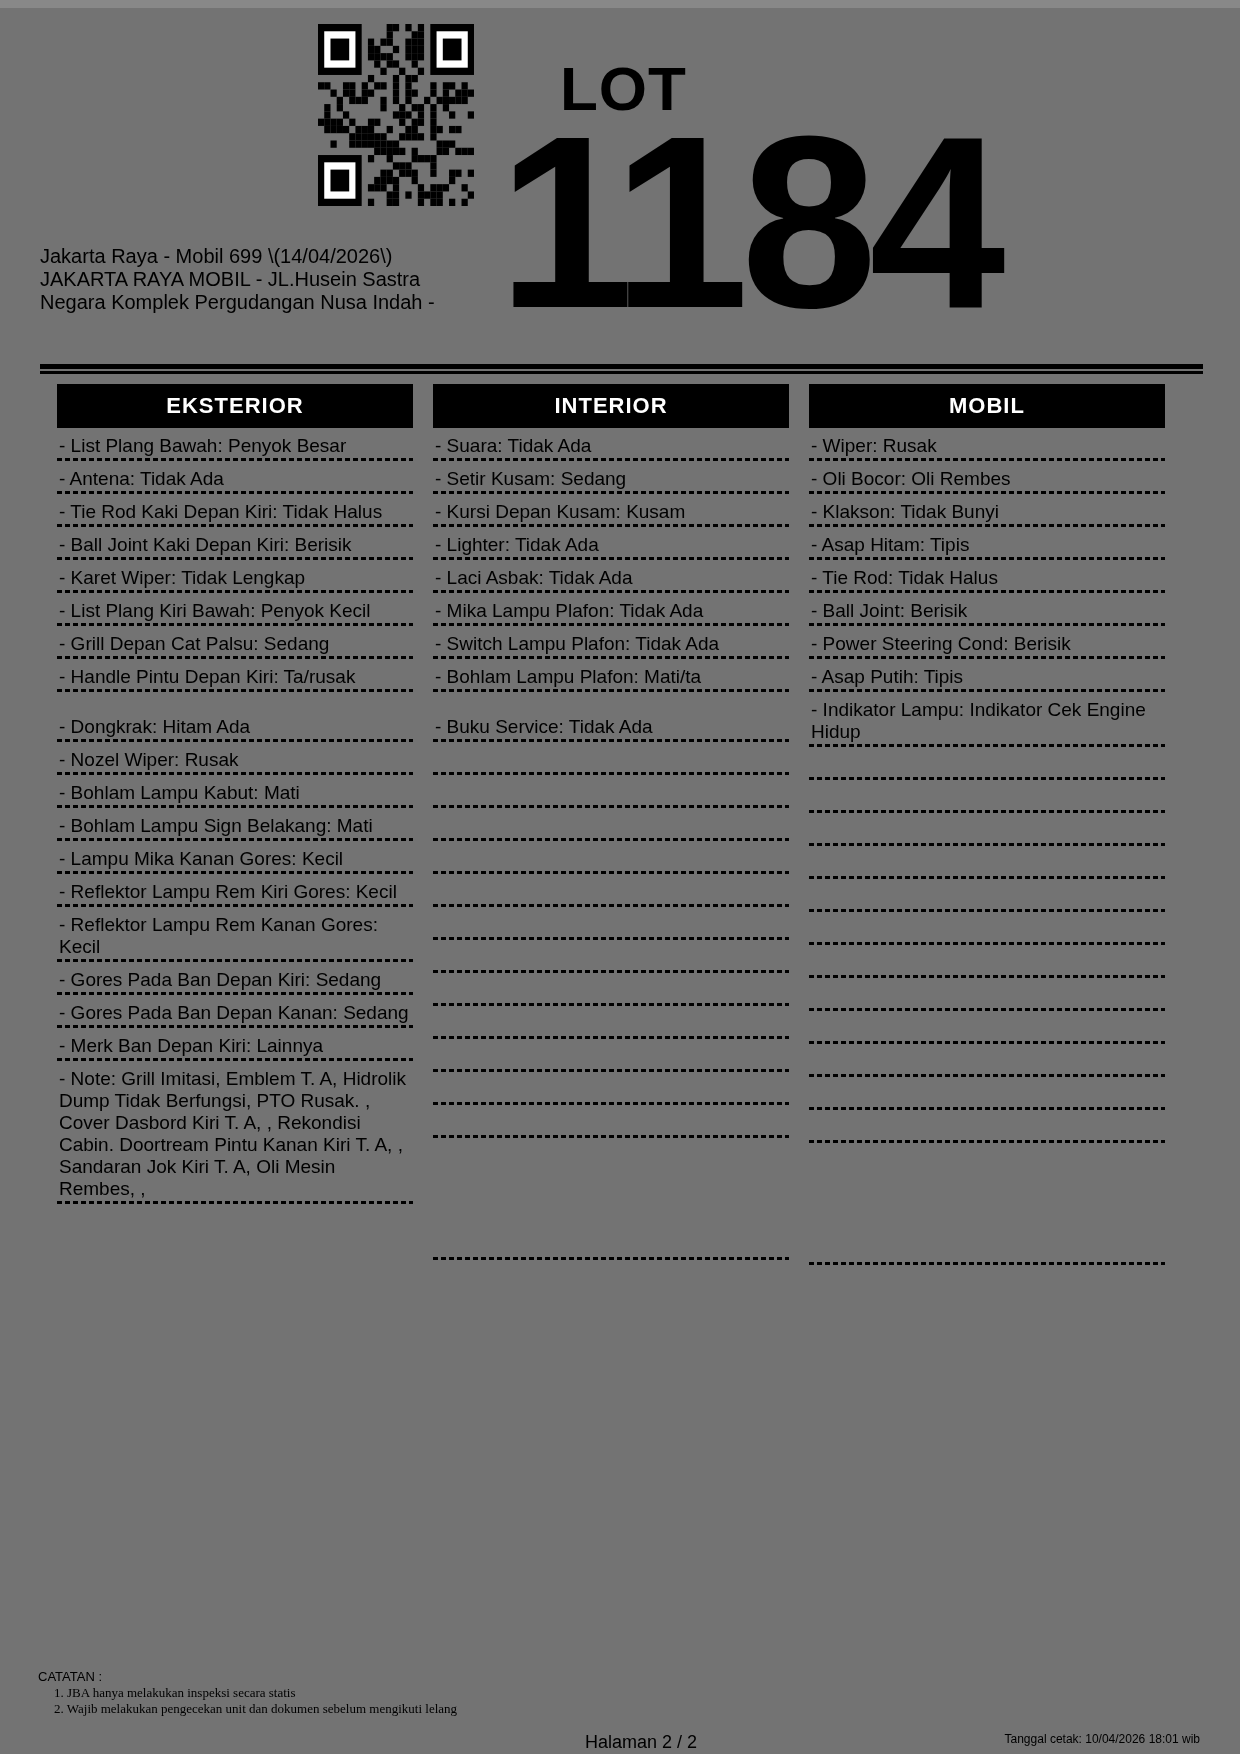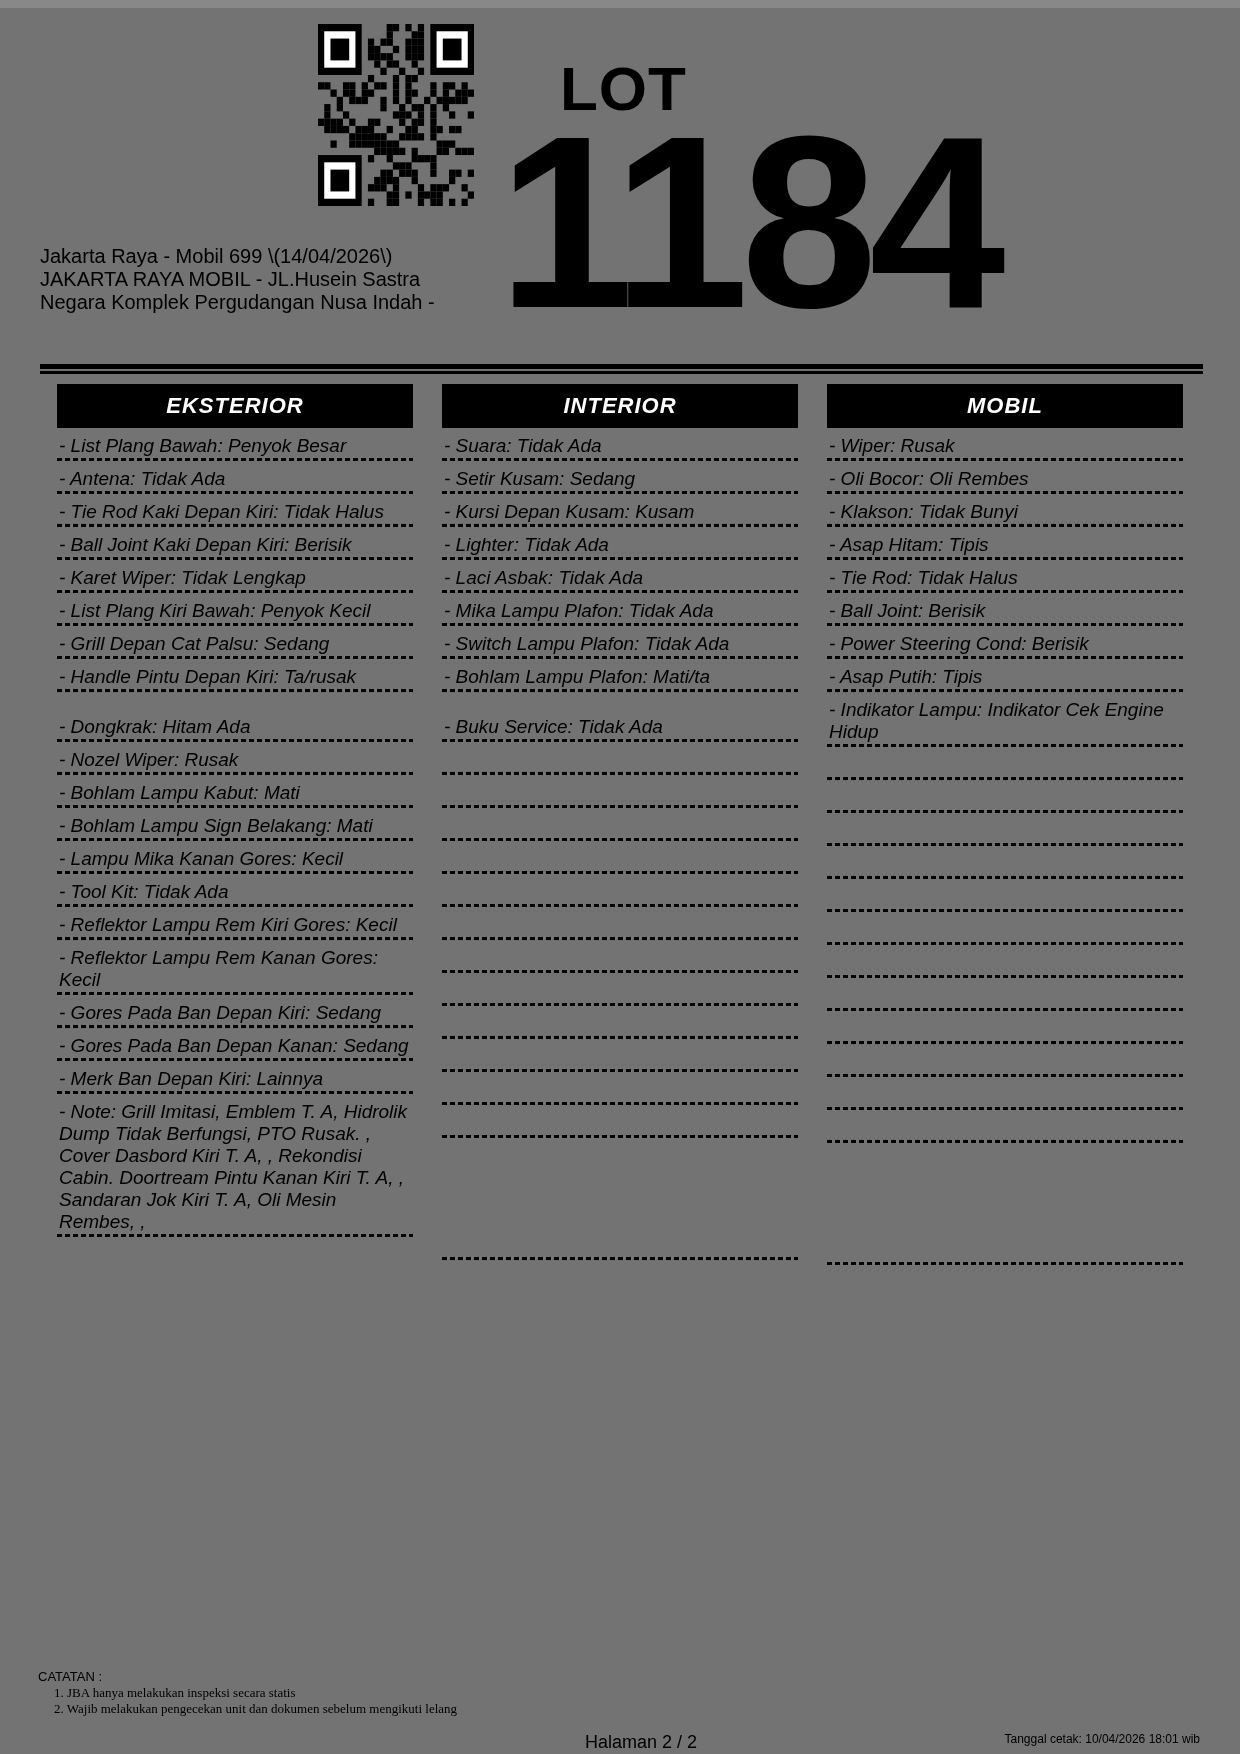--- a/index.html
+++ b/index.html
@@ -19,21 +19,21 @@
     position:absolute; left:498px; top:92px;
     font-size:245px; font-weight:bold; line-height:1; letter-spacing:-8px;
     white-space:nowrap;
   }
   .address { position:absolute; left:40px; top:237px; font-size:20px; line-height:23px; }
   .double-rule {
     position:absolute; left:40px; top:356px; width:1163px; height:2px;
     border-top:5px solid #000; border-bottom:3px solid #000;
   }
   
-  .columns { position:absolute; left:57px; top:376px; width:1122px; display:flex; gap:29px;font-style:italic; }
+  .columns { position:absolute; left:57px; top:376px; width:1122px; display:flex; gap:20px; }
   .col { width:356px; flex:0 0 356px; }
   .col-header {
     height:44px; background:#000; color:#fff;
     font-size:22px; font-weight:bold; letter-spacing:1px;
     display:flex; align-items:center; justify-content:center;
   }
   .row { position:relative; padding:7px 2px 4px; font-size:19px; line-height:22px; min-height:22px; }
   .row::after {
     content:""; position:absolute; left:0; right:0; bottom:0; height:3px;
     background:repeating-linear-gradient(90deg,#000 0 5px,transparent 5px 8px);
@@ -288,21 +288,20 @@
           <div class="row">- Ball Joint Kaki Depan Kiri: Berisik</div>
           <div class="row">- Karet Wiper: Tidak Lengkap</div>
           <div class="row">- List Plang Kiri Bawah: Penyok Kecil</div>
           <div class="row">- Grill Depan Cat Palsu: Sedang</div>
           <div class="row">- Handle Pintu Depan Kiri: Ta/rusak</div>
           <div class="row gap-top">- Dongkrak: Hitam Ada</div>
           <div class="row">- Nozel Wiper: Rusak</div>
           <div class="row">- Bohlam Lampu Kabut: Mati</div>
           <div class="row">- Bohlam Lampu Sign Belakang: Mati</div>
           <div class="row">- Lampu Mika Kanan Gores: Kecil</div>
-          <div class="row">- Tool Kit: Tidak Ada</div>
           <div class="row">- Reflektor Lampu Rem Kiri Gores: Kecil</div>
           <div class="row">- Reflektor Lampu Rem Kanan Gores: Kecil</div>
           <div class="row">- Gores Pada Ban Depan Kiri: Sedang</div>
           <div class="row">- Gores Pada Ban Depan Kanan: Sedang</div>
           <div class="row">- Merk Ban Depan Kiri: Lainnya</div>
           <div class="row">- Note: Grill Imitasi, Emblem T. A, Hidrolik Dump Tidak Berfungsi, PTO Rusak. , Cover Dasbord Kiri T. A, , Rekondisi Cabin. Doortream Pintu Kanan Kiri T. A, , Sandaran Jok Kiri T. A, Oli Mesin Rembes, ,</div>
         </div>
     </section>
     <section class="col">
       <div class="col-header">INTERIOR</div>

